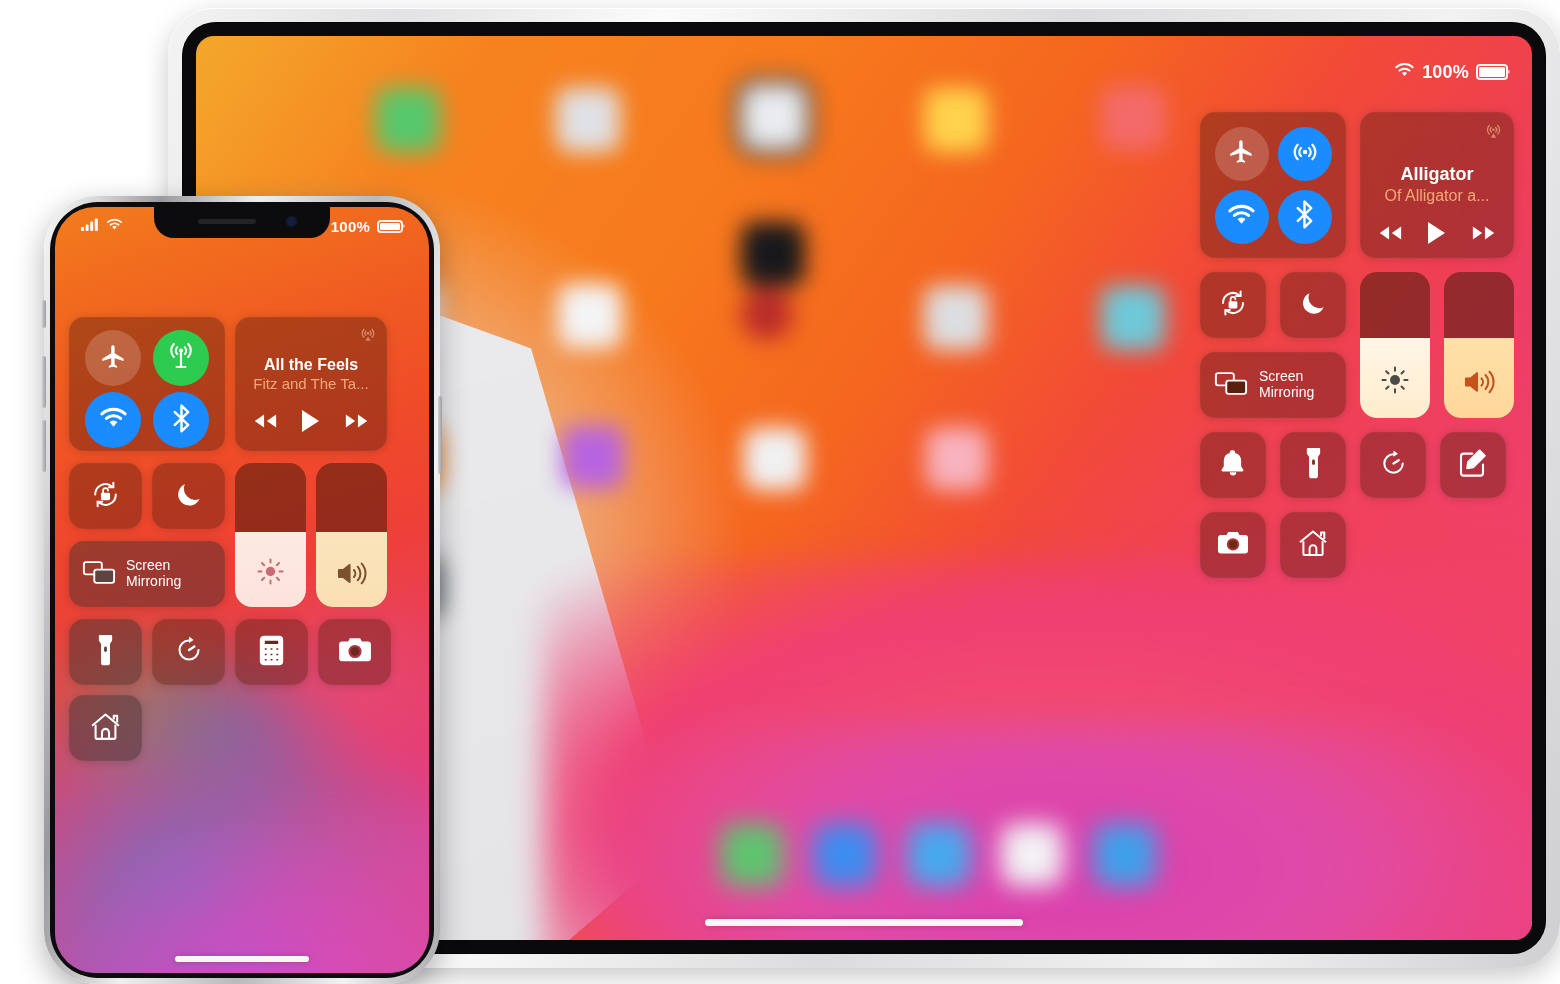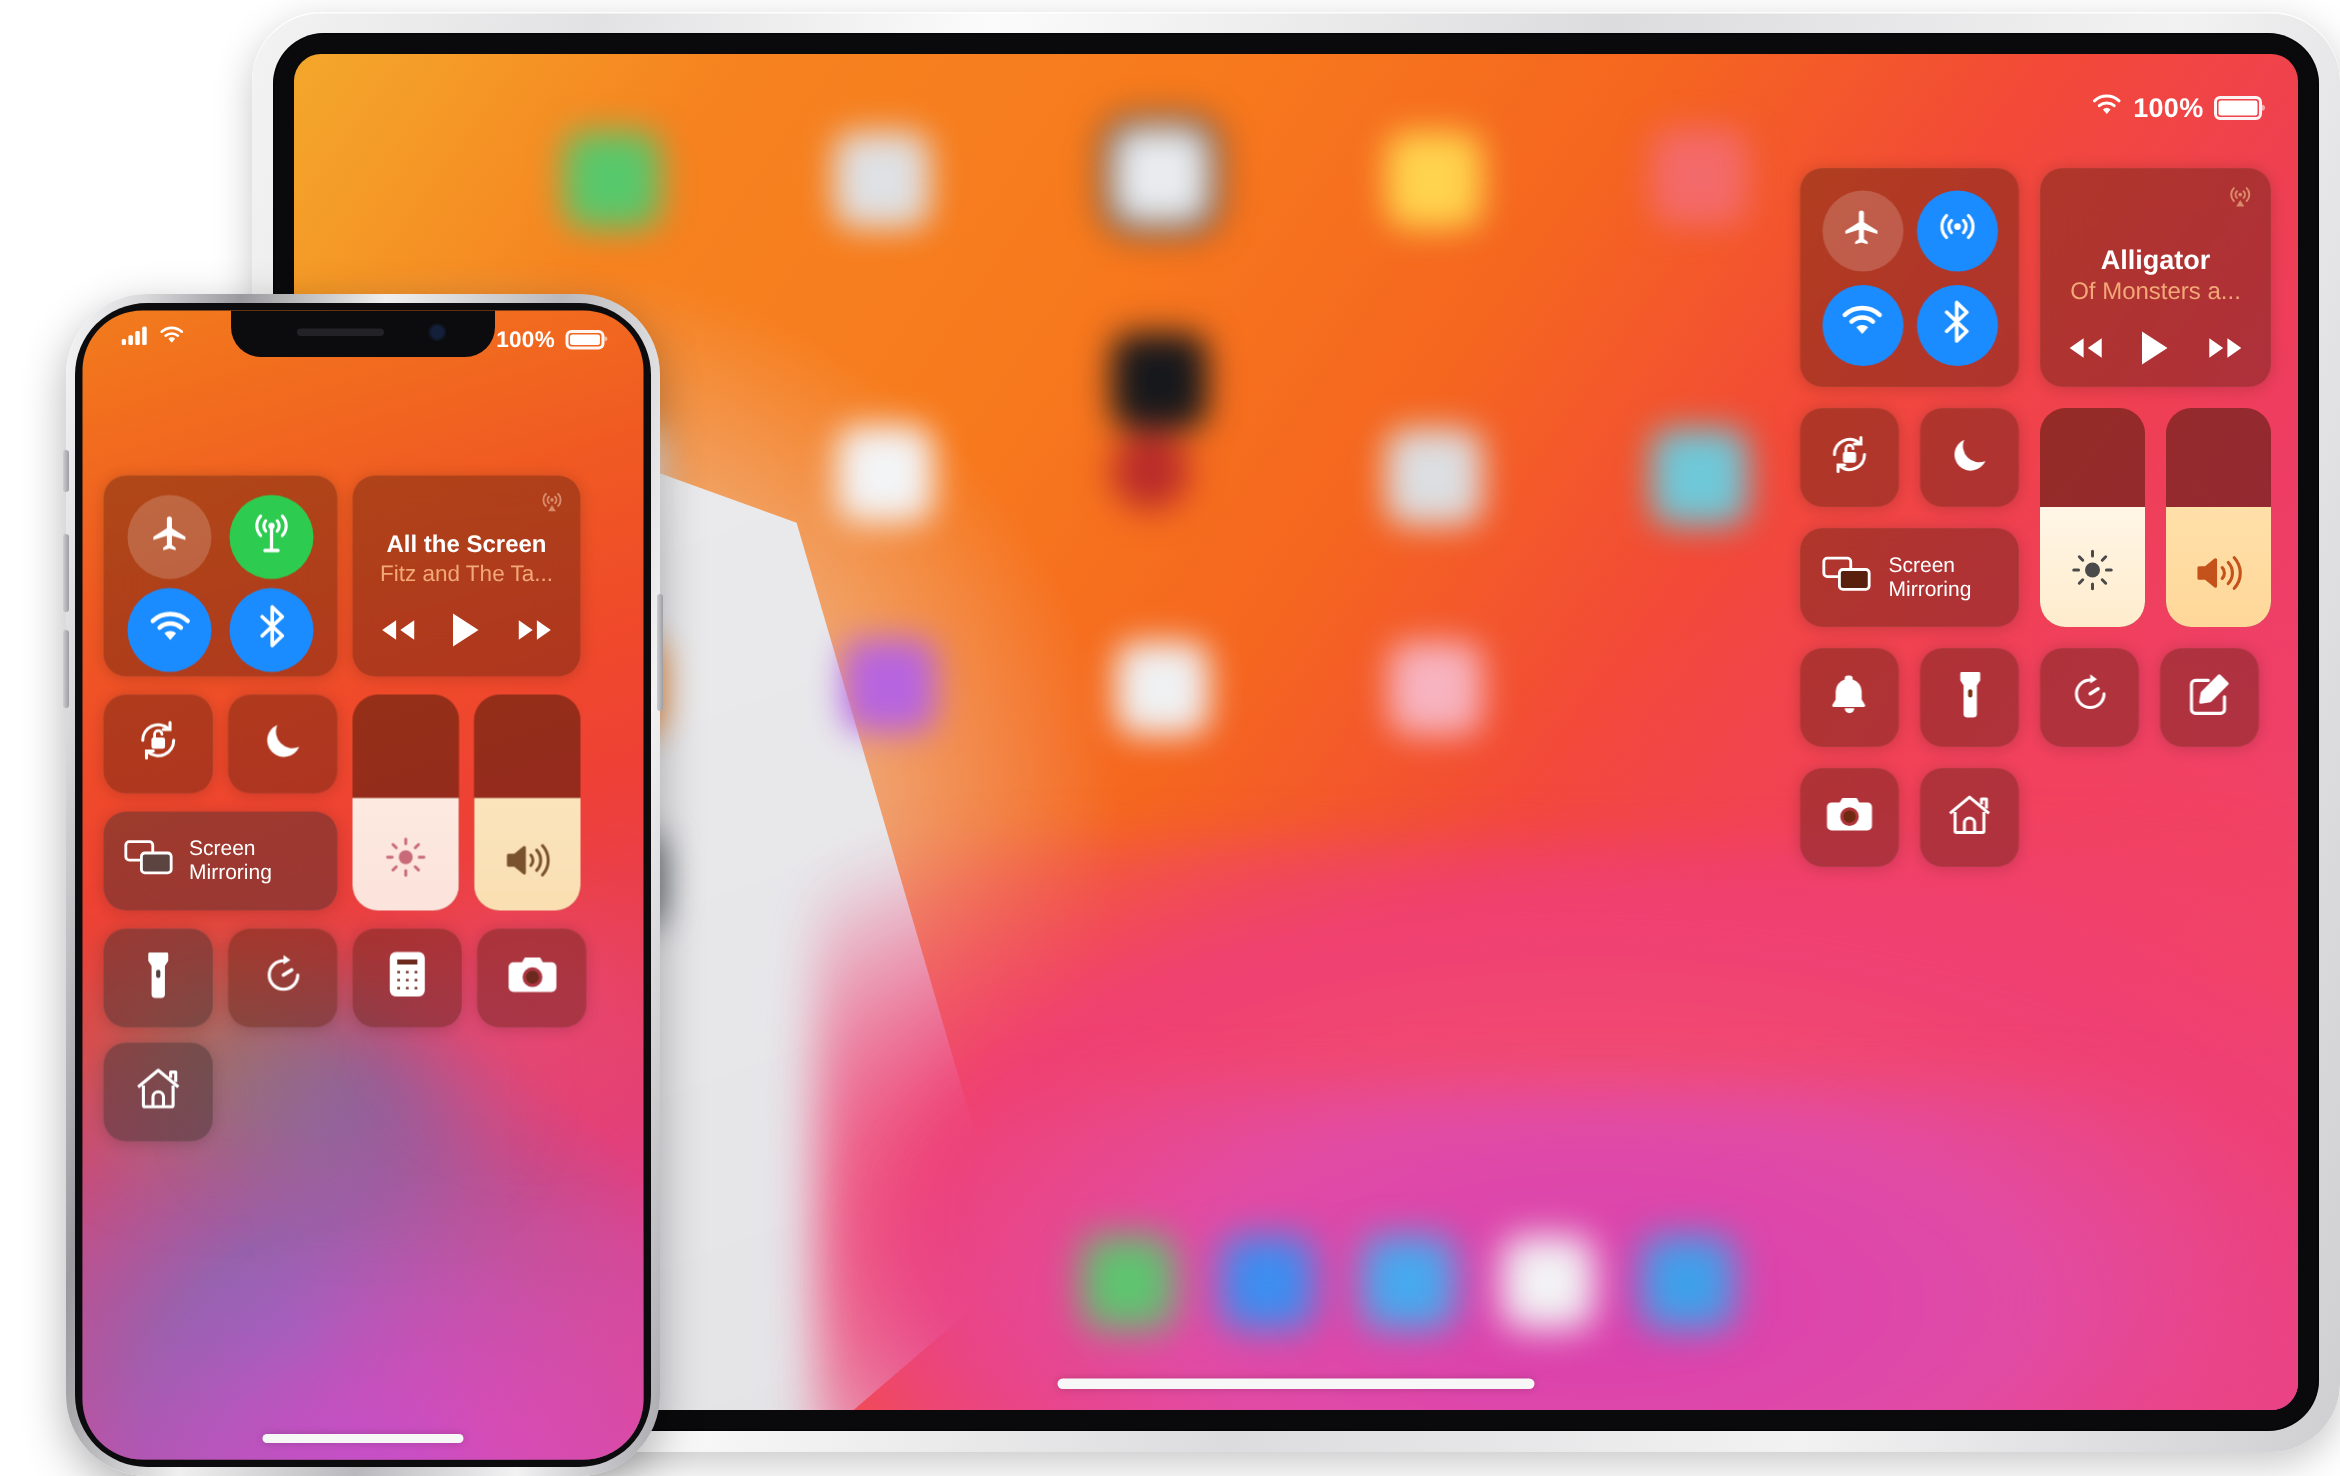--- a/index.html
+++ b/index.html
@@ -250,21 +250,21 @@
           <div class="tile media" style="width:154px;height:146px;">
             <span class="airplay-badge" style="right:11px;top:9px;">
               <svg width="19" height="19" viewBox="0 0 24 24" fill="none" stroke="#d98a6a" stroke-width="1.7" stroke-linecap="round">
                 <circle cx="12" cy="11" r="1.6" fill="#d98a6a" stroke="none"></circle>
                 <path d="M9.2 13.8a4 4 0 010-5.6M14.8 8.2a4 4 0 010 5.6"></path>
                 <path d="M6.6 16.4a7.6 7.6 0 010-10.8M17.4 5.6a7.6 7.6 0 010 10.8"></path>
                 <path d="M12 15.5L8.6 21h6.8L12 15.5z" fill="#d98a6a" stroke="none"></path>
               </svg>
             </span>
             <div class="media-title t18" style="margin-top:42px;">Alligator</div>
-            <div class="media-artist t16" style="margin-top:2px;">Of Monsters a...</div>
+            <div class="media-artist t16" style="margin-top:2px;">Of Alligator a...</div>
             <div class="media-ctrls" style="margin-top:16px; gap:24px;">
               <span>
                 <svg width="26" height="18" viewBox="0 0 28 18" fill="#fff">
                     <path d="M13 2v14L3 9zM26 2v14L16 9z"></path>
                   </svg>
               </span>
               <span>
                 <svg width="20" height="24" viewBox="0 0 20 24" fill="#fff">
                     <path d="M1 1l17 11L1 23z"></path>
                   </svg>
@@ -488,21 +488,21 @@
 
           <div class="tile media" style="width:152px;height:134px;">
             <span class="airplay-badge" style="right:10px;top:8px;">
               <svg width="18" height="18" viewBox="0 0 24 24" fill="none" stroke="#d98a6a" stroke-width="1.7" stroke-linecap="round">
                 <circle cx="12" cy="11" r="1.6" fill="#d98a6a" stroke="none"></circle>
                 <path d="M9.2 13.8a4 4 0 010-5.6M14.8 8.2a4 4 0 010 5.6"></path>
                 <path d="M6.6 16.4a7.6 7.6 0 010-10.8M17.4 5.6a7.6 7.6 0 010 10.8"></path>
                 <path d="M12 15.5L8.6 21h6.8L12 15.5z" fill="#d98a6a" stroke="none"></path>
               </svg>
             </span>
-            <div class="media-title t16" style="margin-top:24px;">All the Screen</div>
+            <div class="media-title t16" style="margin-top:24px;">All the Feels</div>
             <div class="media-artist t15" style="margin-top:1px;">Fitz and The Ta...</div>
             <div class="media-ctrls" style="margin-top:17px; gap:23px;">
               <span>
                 <svg width="26" height="18" viewBox="0 0 28 18" fill="#fff">
                     <path d="M13 2v14L3 9zM26 2v14L16 9z"></path>
                   </svg>
               </span>
               <span>
                 <svg width="20" height="24" viewBox="0 0 20 24" fill="#fff">
                     <path d="M1 1l17 11L1 23z"></path>

